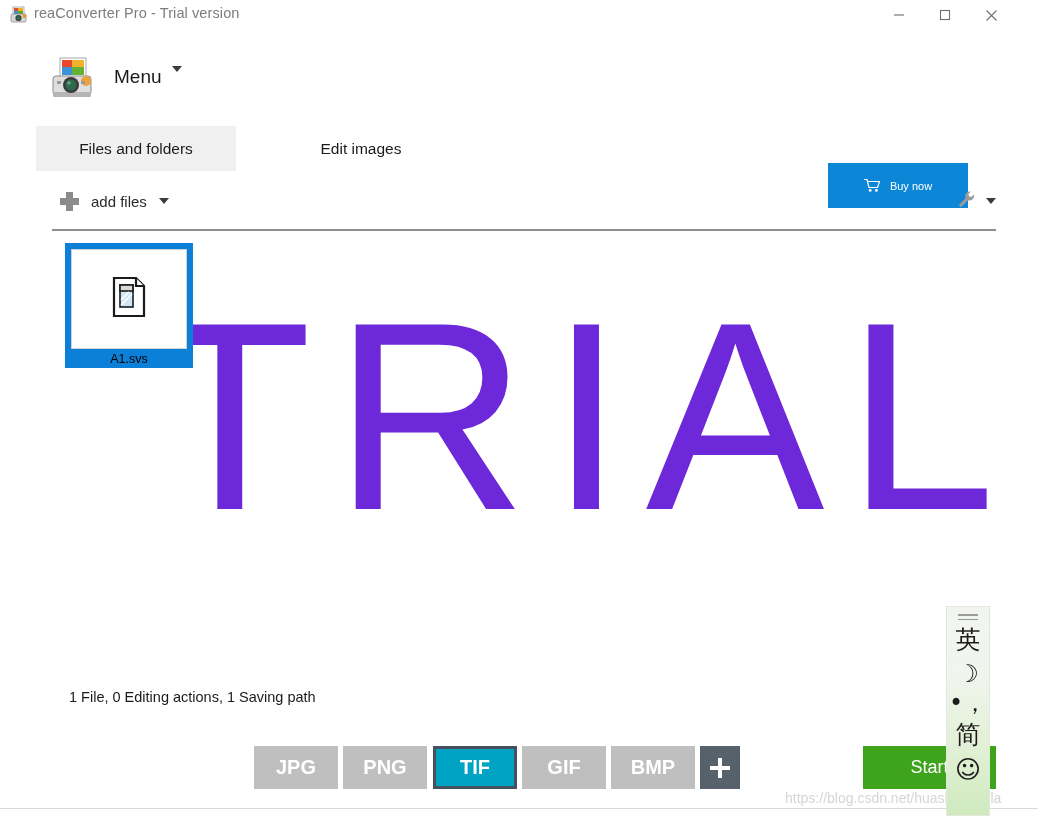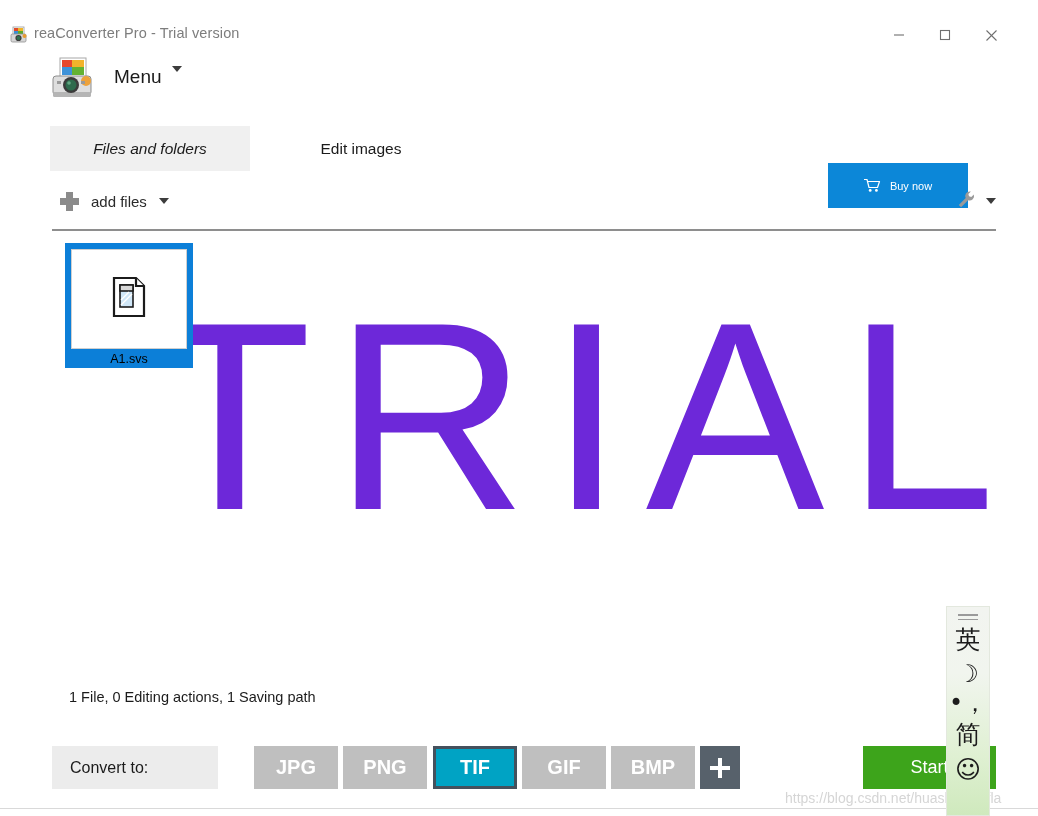--- a/index.html
+++ b/index.html
@@ -14,21 +14,20 @@
     position: relative;
     width: 1038px; height: 816px;
     background: #ffffff;
     overflow: hidden;
   }
 
   
   .titlebar {
     position: absolute; left: 0; top: 0; width: 1014px; height: 30px;
     background: #ffffff;
-    margin-top: 20px;
   }
   .titlebar-icon {
     position: absolute; left: 10px; top: 6px; width: 18px; height: 18px;
   }
   .titlebar-text {
     position: absolute; left: 34px; top: 5px;
     font-size: 14.5px; color: #7d7d7d; letter-spacing: .1px;
     white-space: nowrap;
   }
   .wincontrols { position: absolute; right: 0; top: 0; height: 30px; display: flex; }
@@ -48,21 +47,21 @@
   .menu-caret { position: absolute; left: 172px; top: 72px; }
 
   
   .tabstrip { position: absolute; left: 0; top: 126px; width: 1038px; height: 45px; }
   .tab {
     position: absolute; top: 0; height: 45px;
     display: flex; align-items: center; justify-content: center;
     font-size: 15.5px; color: #1b1b1b; cursor: default;
   }
   .tab.active { background: #f0f0f0; }
-  #tab-0 { left: 50px;  width: 200px; font-style: italic; }
+  #tab-0 { left: 36px;  width: 200px; }
   #tab-1 { left: 288px; width: 146px; }
   #tab-2 { left: 480px; width: 176px; }
 
   .buy-now {
     position: absolute; left: 828px; top: 126px; width: 140px; height: 45px;
     background: #0c87d8; color: #ffffff;
     display: flex; align-items: center; justify-content: center; gap: 9px;
     font-size: 11px; cursor: default; margin-top: 37px;
   }
   .buy-now svg { display:block; }
@@ -297,21 +296,20 @@
           </svg>
         </span>
       </div>
       <div class="thumb-caption">A1.svs</div>
     </div>
   </div>
 
   <div class="status">1 File, 0 Editing actions, 1 Saving path</div>
 
   <div class="bottombar">
-    <div class="convert-to">Convert to:</div>
     <div class="fmt" id="fmt-0">JPG</div>
     <div class="fmt" id="fmt-1">PNG</div>
     <div class="fmt selected" id="fmt-2">TIF</div>
     <div class="fmt" id="fmt-3">GIF</div>
     <div class="fmt" id="fmt-4">BMP</div>
     <div class="fmt-add"></div>
     <div class="start-btn">Start</div>
   </div>
 
   <div class="url-watermark">https://blog.csdn.net/huashengjdfla</div>

